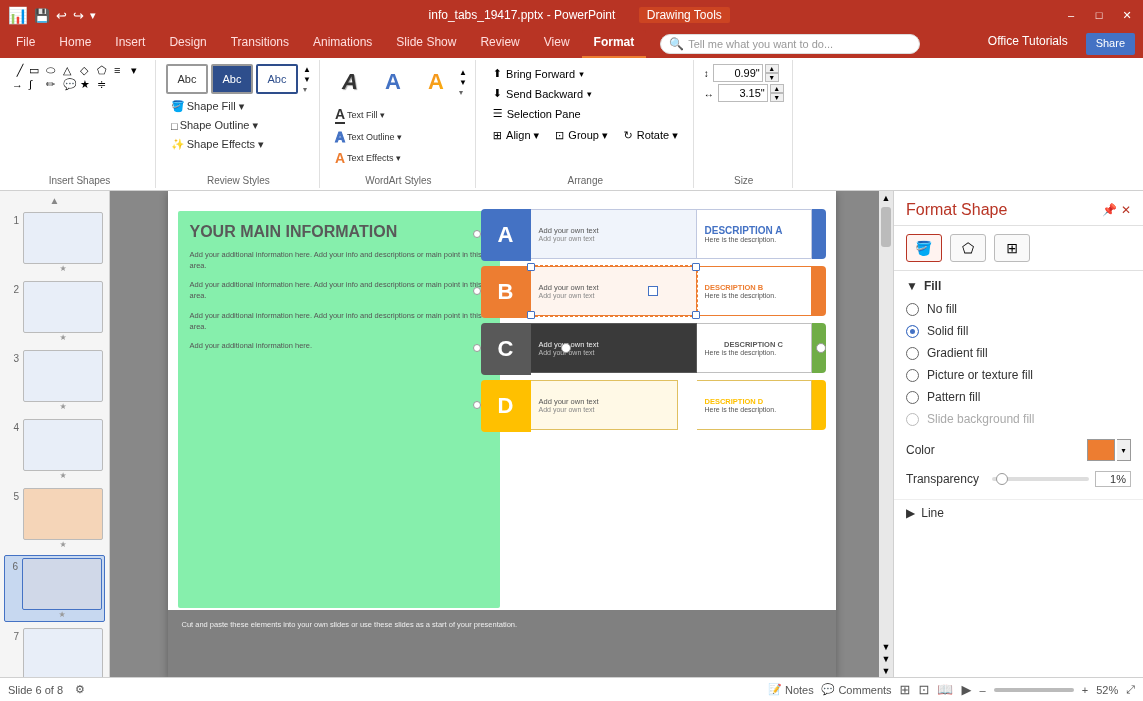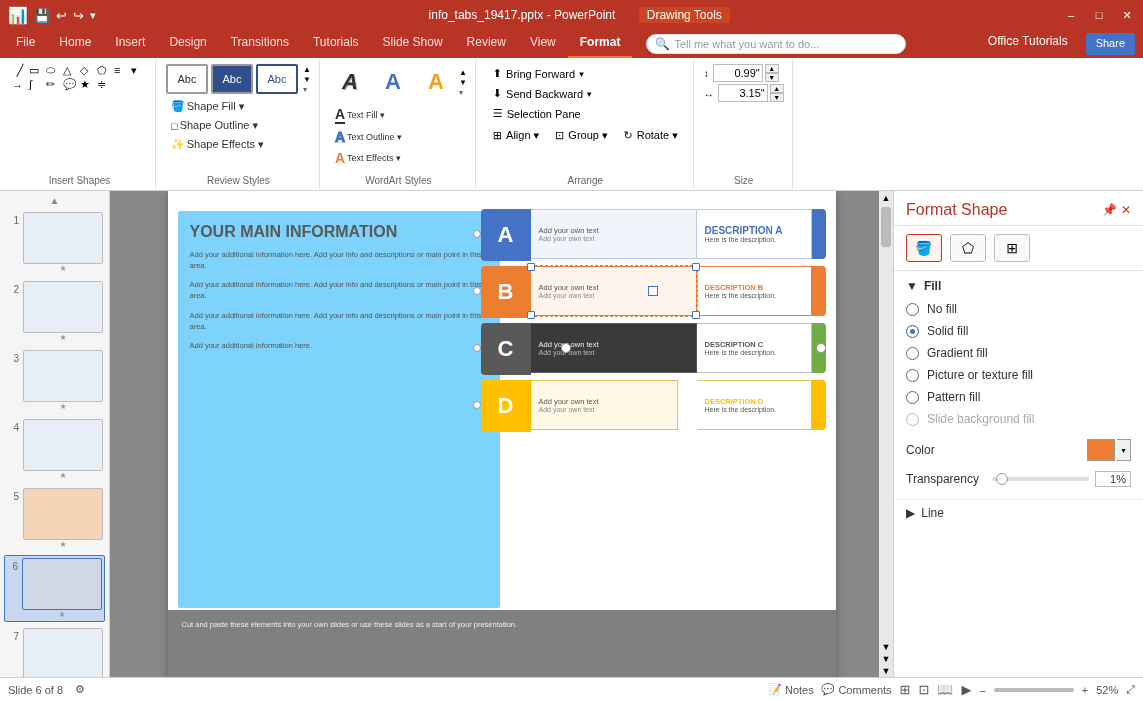--- a/index.html
+++ b/index.html
@@ -120,21 +120,21 @@
     <span class="win-btn">✕</span>
   </div>
 </div>
 
 <div class="ribbon-tabs">
   <span class="ribbon-tab">File</span>
   <span class="ribbon-tab">Home</span>
   <span class="ribbon-tab">Insert</span>
   <span class="ribbon-tab">Design</span>
   <span class="ribbon-tab">Transitions</span>
-  <span class="ribbon-tab">Tutorials</span>
+  <span class="ribbon-tab">Animations</span>
   <span class="ribbon-tab">Slide Show</span>
   <span class="ribbon-tab">Review</span>
   <span class="ribbon-tab">View</span>
   <span class="ribbon-tab format-tab active">Format</span>
   <div style="flex:1; display:flex; align-items:center; padding: 0 6px;">
     <div class="tell-me" style="max-width:260px;">
       <span style="font-size:12px;">🔍</span>
       <span style="font-size:11px; color:#999;">Tell me what you want to do...</span>
     </div>
   </div>
@@ -340,21 +340,21 @@
         <div class="slide-img" style="background:#e8eef8;"></div>
 
       </div>
     </div>
 
   </div>
 
   <div class="slide-canvas-area">
     <div class="slide-canvas">
 
-      <div style="position:absolute; left:10px; top:20px; width:322px; bottom:70px; background:#7dd3fc; border-radius:2px; padding:12px;">
+      <div style="position:absolute; left:10px; top:20px; width:322px; bottom:70px; background:#86efac; border-radius:2px; padding:12px;">
         <div style="font-size:16px; font-weight:bold; color:#595959; margin-bottom:8px;">YOUR MAIN INFORMATION</div>
         <div style="font-size:7.5px; color:#555; line-height:1.5; margin-bottom:8px;">Add your additional information here. Add your info and descriptions or main point in this area.</div>
         <div style="font-size:7.5px; color:#555; line-height:1.5; margin-bottom:8px;">Add your additional information here. Add your info and descriptions or main point in this area.</div>
         <div style="font-size:7.5px; color:#555; line-height:1.5; margin-bottom:8px;">Add your additional information here. Add your info and descriptions or main point in this area.</div>
         <div style="font-size:7.5px; color:#555; line-height:1.5;">Add your additional information here.</div>
       </div>
 
       <div style="position:absolute; right:10px; top:18px; width:345px; display:flex; flex-direction:column; gap:7px;">
 
         <div class="tab-item tab-a" style="display:flex; align-items:stretch; height:50px; position:relative;">
@@ -394,21 +394,21 @@
         <div class="tab-item tab-c" style="display:flex; align-items:stretch; height:50px; position:relative;">
           <div style="position:absolute; left:-8px; top:50%; transform:translateY(-50%); width:8px; height:8px; background:white; border:1.5px solid #999; border-radius:50%;"></div>
           <div style="position:absolute; top:50%; left:80px; width:10px; height:10px; background:white; border:1.5px solid #999; border-radius:50%; z-index:2; transform:translateY(-50%);"></div>
           <div style="position:absolute; top:50%; right:0px; width:10px; height:10px; background:white; border:1.5px solid #999; border-radius:50%; z-index:2; transform:translateY(-50%);"></div>
           <div class="tab-letter" style="background:#595959; width:50px; border-radius:4px 0 0 4px;">C</div>
           <div style="flex:1; background:#3a3a3a; padding:5px 8px; display:flex; flex-direction:column; justify-content:center; border:1px solid #595959; border-left:none;">
             <div style="font-size:7.5px; color:#eee;">Add your own text</div>
             <div style="font-size:7px; color:#bbb;">Add your own text</div>
           </div>
           <div style="width:115px; padding:4px 8px; background:white; border:1px solid #c0c0c0; border-left:none; display:flex; flex-direction:column; justify-content:center;">
-            <div style="font-size:7.5px; font-weight:bold; color:#595959;">DESCRIPTION C</div>
+            <div style="font-size:7.5px; font-weight:bold; color:#595959;text-align:center;">DESCRIPTION C</div>
             <div style="font-size:7px; color:#555;">Here is the description.</div>
           </div>
           <div style="width:14px; background:#70ad47; border-radius:0 4px 4px 0;"></div>
         </div>
 
         <div class="tab-item tab-d" style="display:flex; align-items:stretch; height:50px; position:relative;">
           <div style="position:absolute; left:-8px; top:50%; transform:translateY(-50%); width:8px; height:8px; background:white; border:1.5px solid #999; border-radius:50%;"></div>
           <div class="tab-letter" style="background:#ffc000; width:50px; border-radius:4px 0 0 4px;">D</div>
           <div style="flex:1; background:#fff9e6; padding:5px 8px; display:flex; flex-direction:column; justify-content:center; border:1px solid #e0c060; border-left:none;">
             <div style="font-size:7.5px; color:#555;">Add your own text</div>

